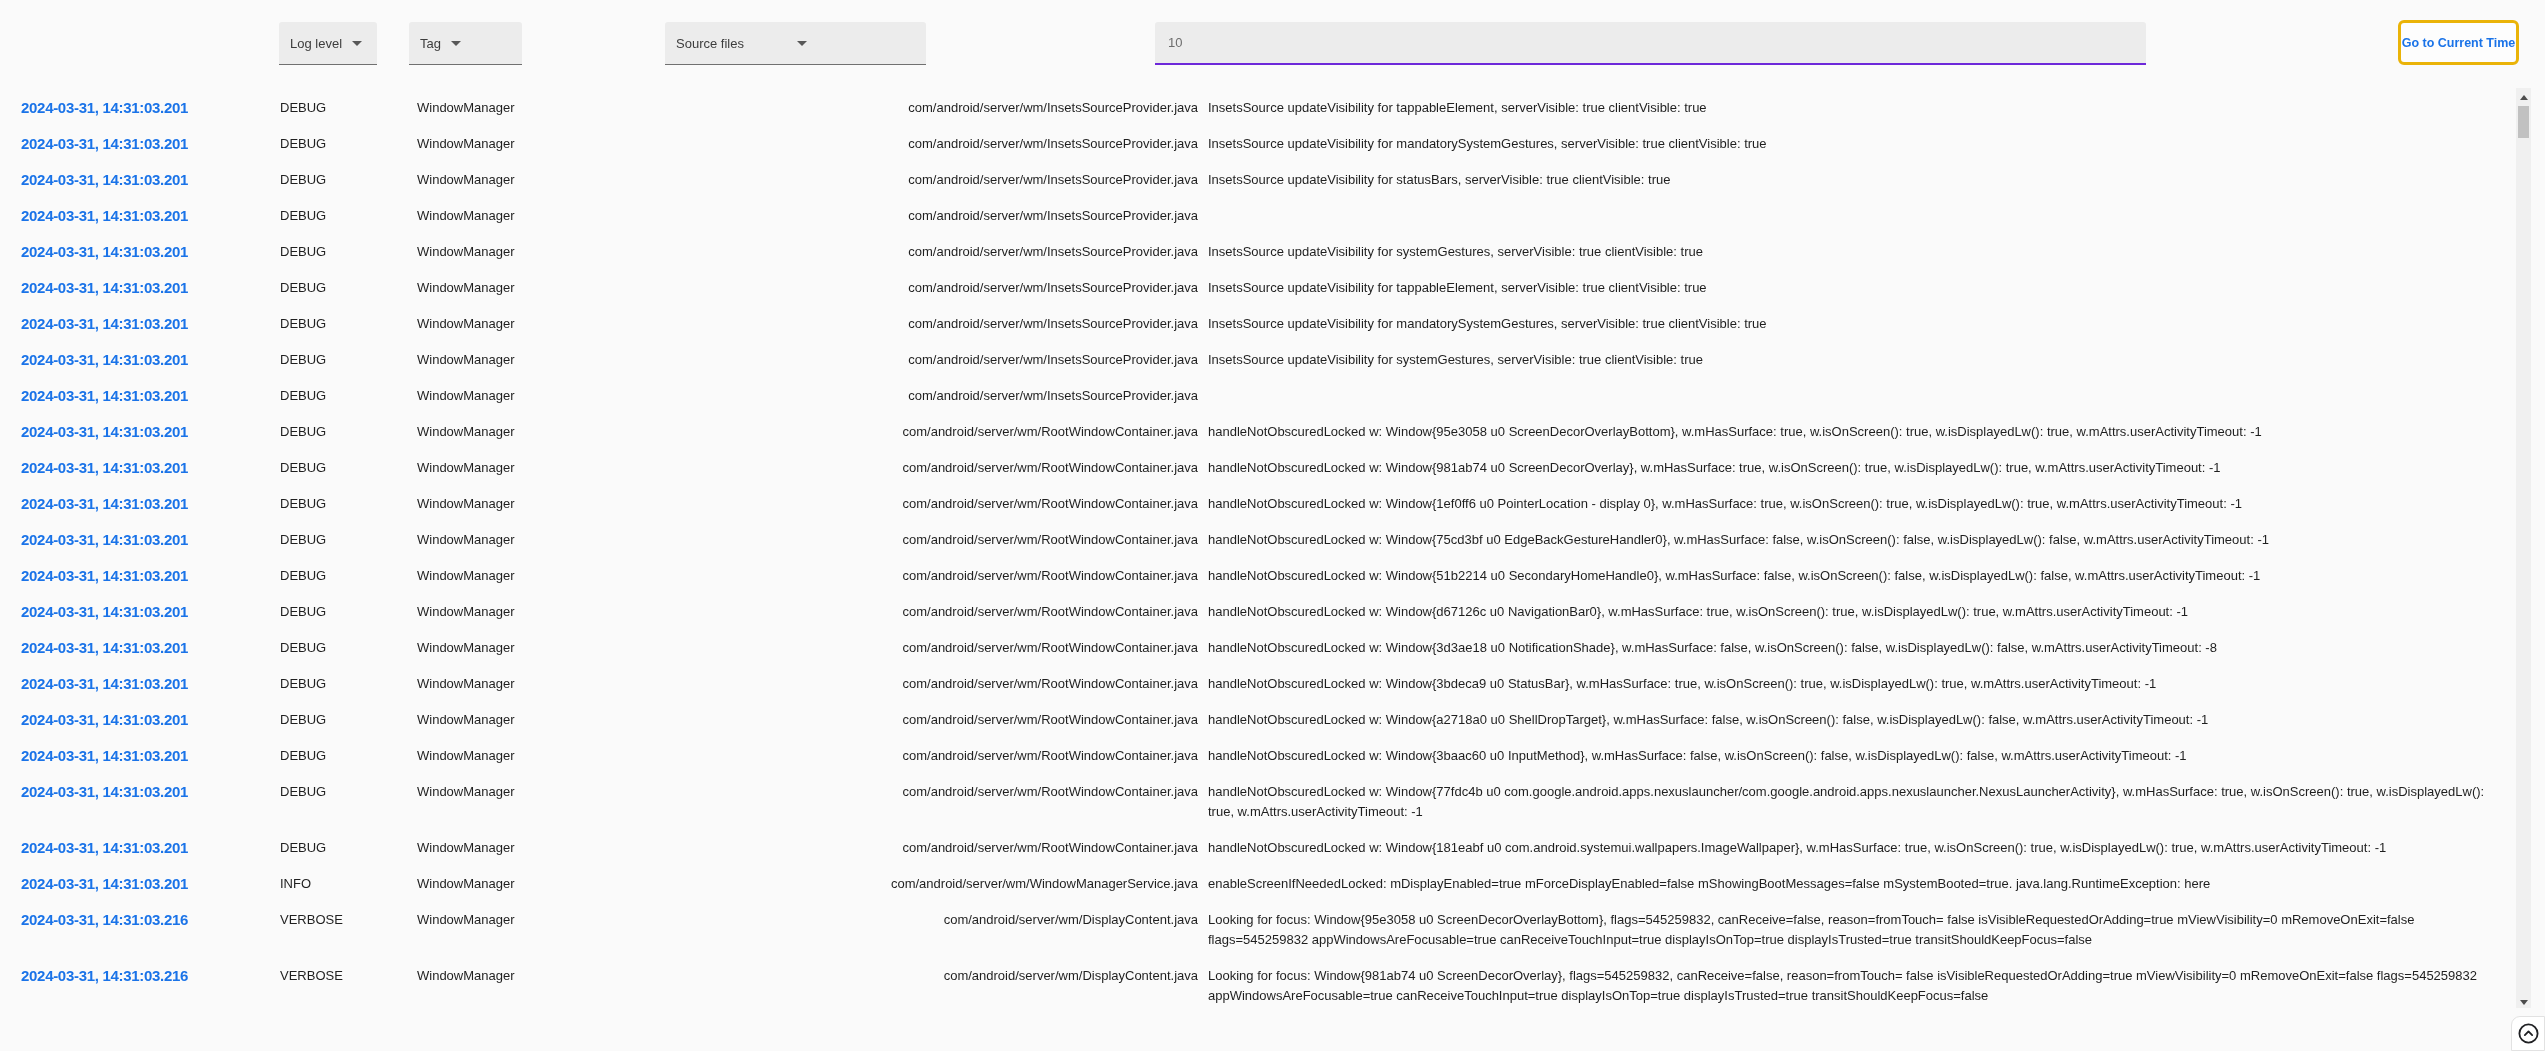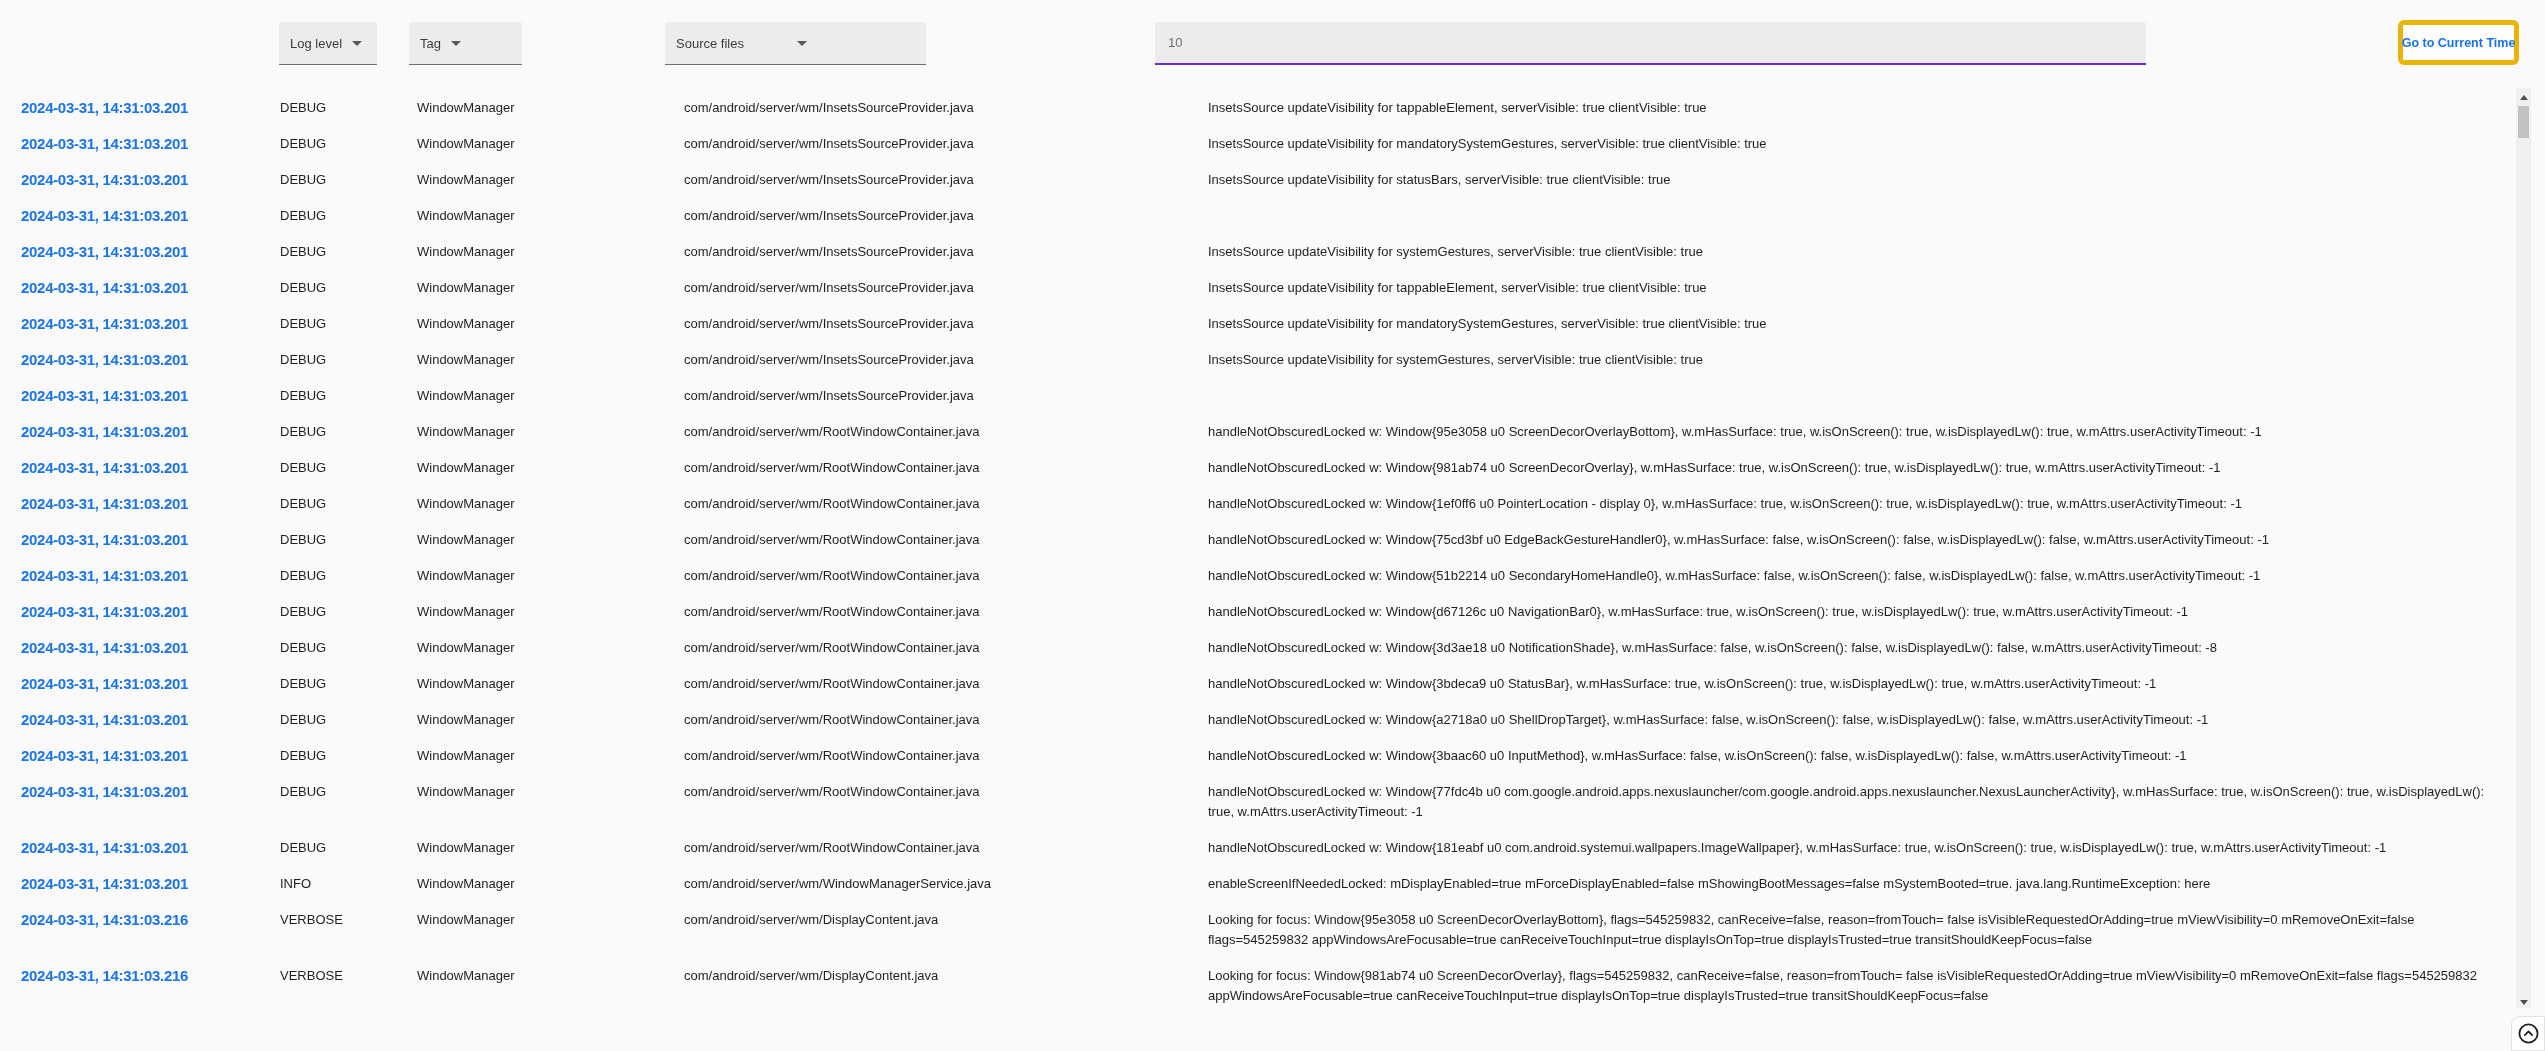--- a/index.html
+++ b/index.html
@@ -38,39 +38,39 @@
     border:none; border-bottom:2px solid #6d28d9;
     border-radius:3px 3px 0 0;
     padding:0 13px;
     font-family:"Liberation Sans", sans-serif;
     font-size:13px; color:#6d6d6d;
     outline:none;
   }
   .go-btn {
     position:absolute; left:2398px; top:20px; width:121px; height:45px;
     background:#fdfdfd;
-    border:5px solid #eab308; border-radius:6px;
+    border:3px solid #eab308; border-radius:6px;
     font-family:"Liberation Sans", sans-serif;
     font-size:12.5px; font-weight:600; color:#1a73e8;
     white-space:nowrap; cursor:pointer;
     display:flex; align-items:center; justify-content:center;
   }
 
   
   .log-table { position:absolute; top:90px; left:0; width:2516px; }
   .log-row {
     display:flex; align-items:flex-start;
     min-height:36px; padding:8px 0;
     line-height:20px; font-size:13px;
   }
   .c { padding-right:10px; }
   .c-ts  { width:280px; padding-left:21px; color:#1a73e8; font-size:15px; font-weight:600; letter-spacing:-0.3px; cursor:pointer; }
   .c-lvl { width:137px; }
   .c-tag { width:267px; }
-  .c-src { width:524px; }
+  .c-src { width:524px;text-align:right; }
   .c-msg { width:1294px; }
 
   
   .sb-track { position:absolute; left:2516px; top:88px; width:15px; height:920px; background:#f0f0f0; }
   .sb-arrow-up, .sb-arrow-down { position:absolute; left:2520px; width:0; height:0;
     border-left:4px solid transparent; border-right:4px solid transparent; }
   .sb-arrow-up   { top:95px;  border-bottom:5px solid #4d4d4d; }
   .sb-arrow-down { top:1000px; border-top:5px solid #4d4d4d; }
   .sb-thumb { position:absolute; left:2518px; top:106px; width:11px; height:32px; background:#c1c1c1; cursor:pointer; }
 

